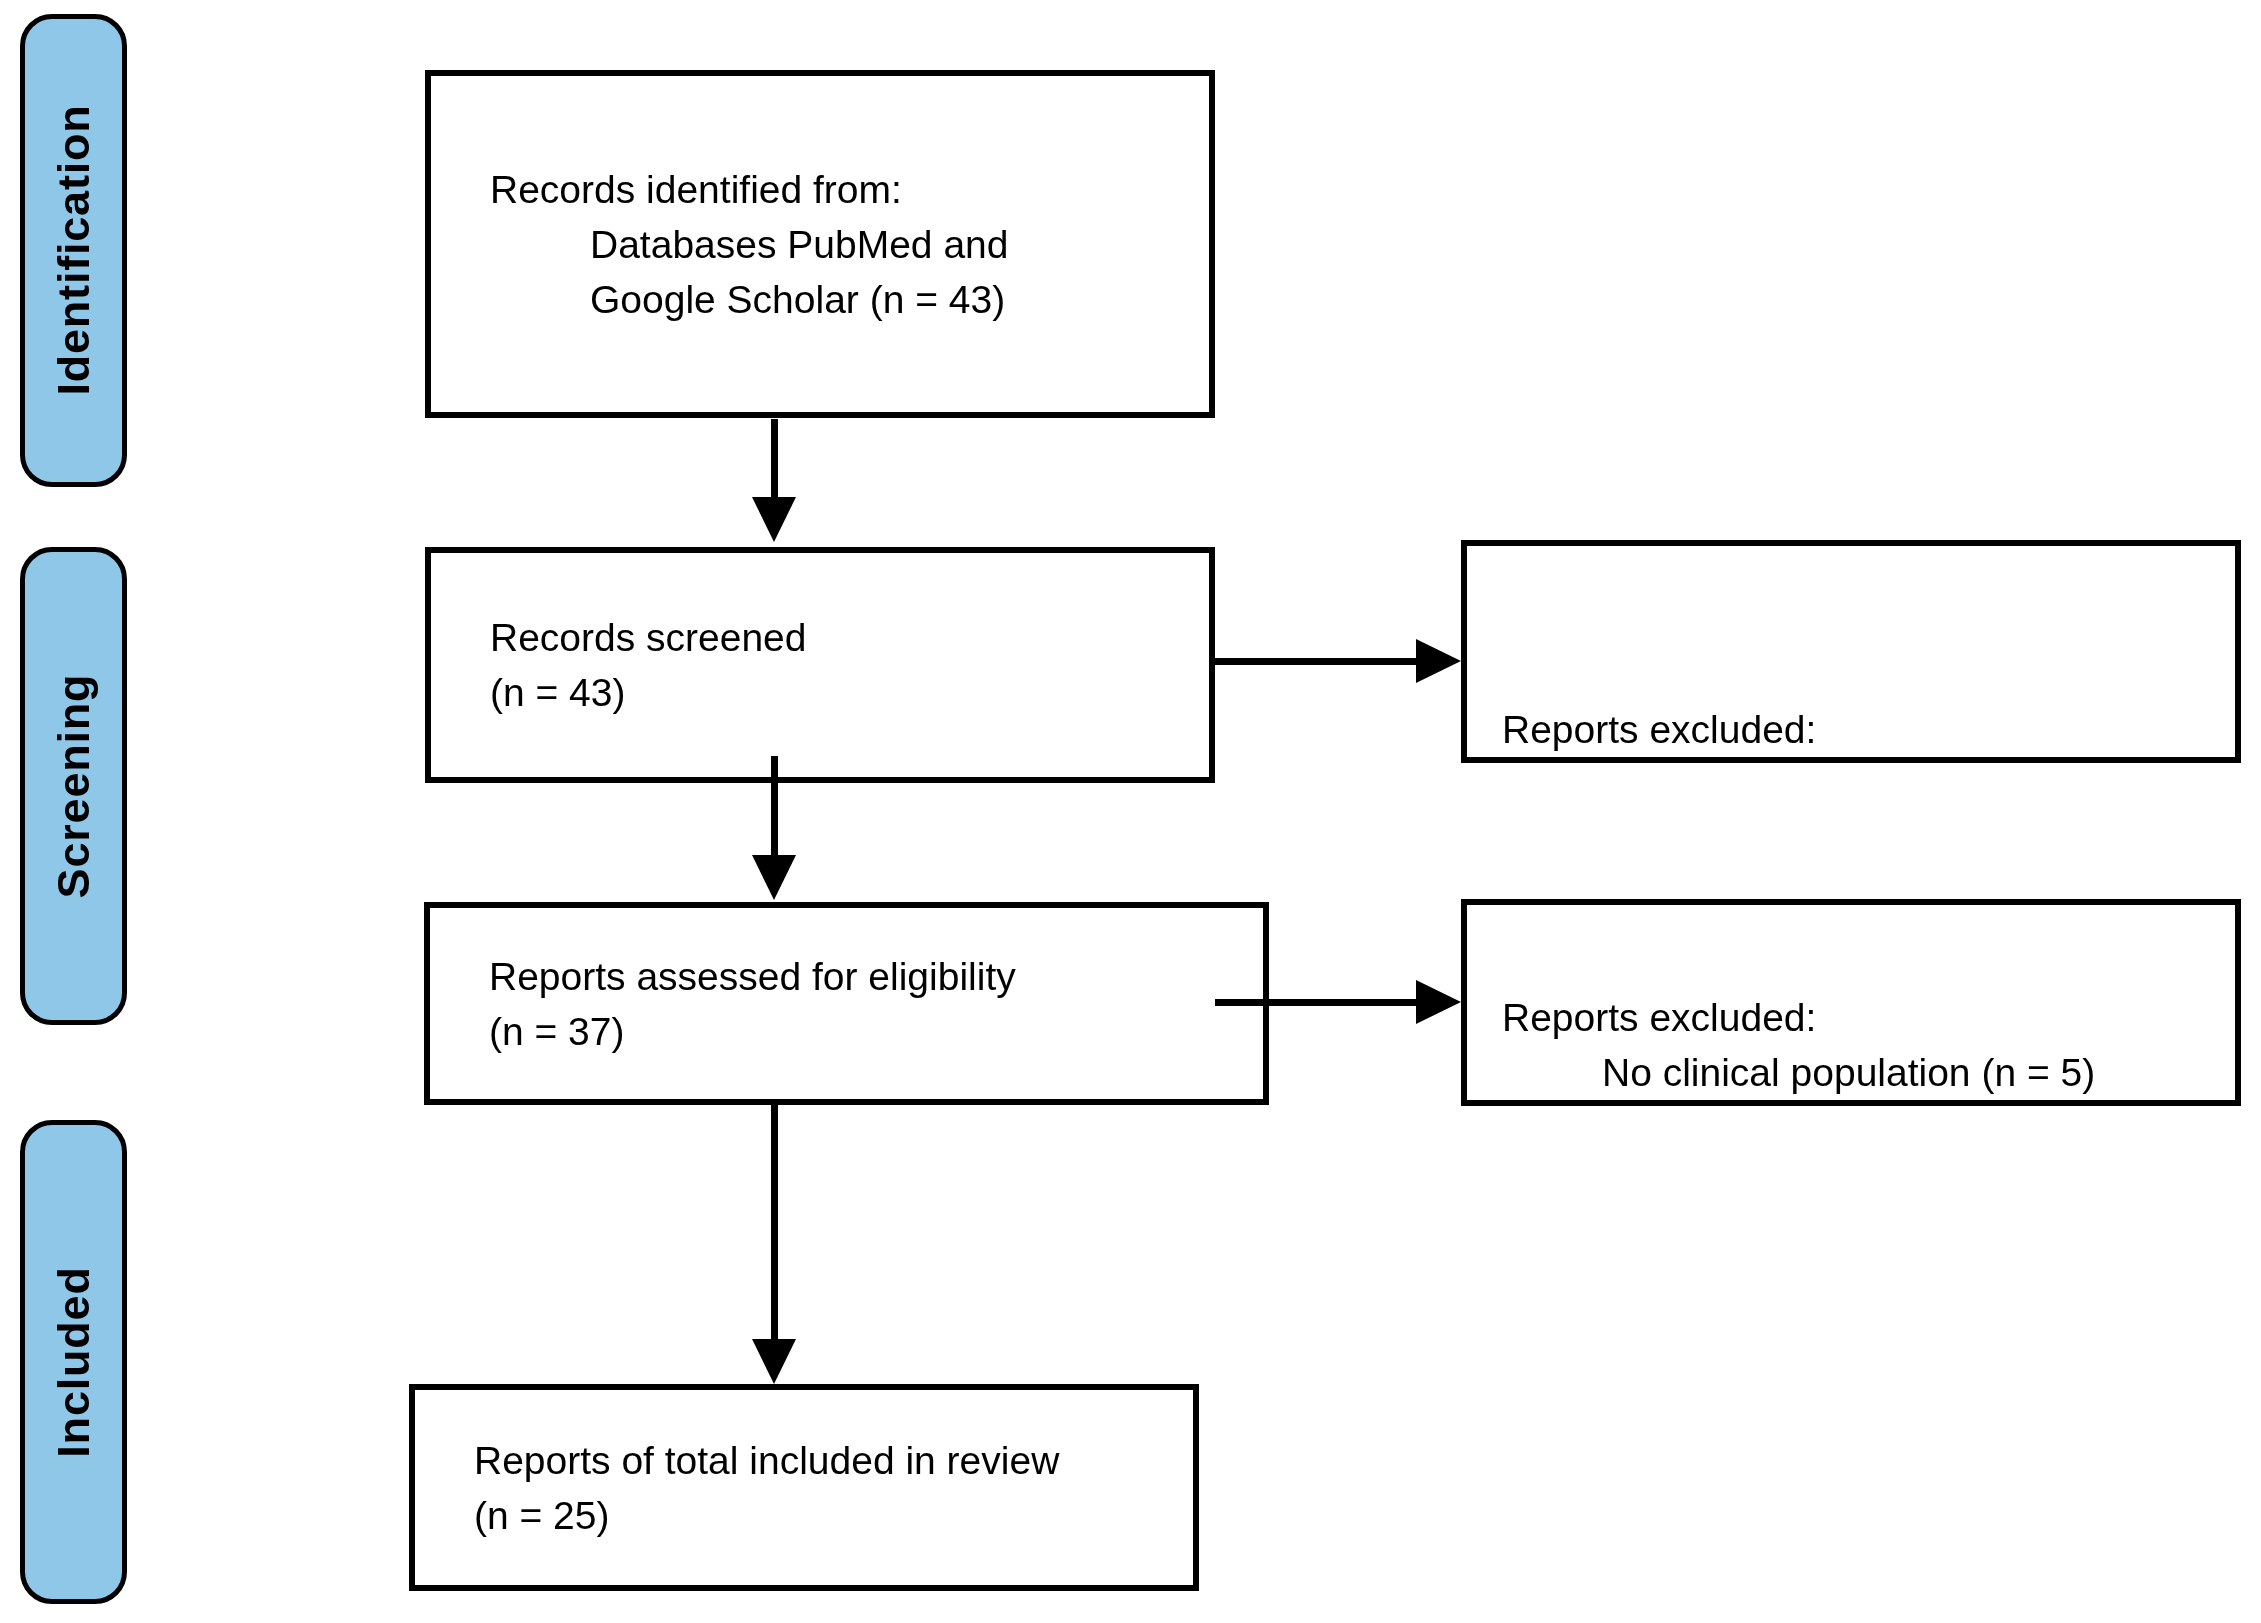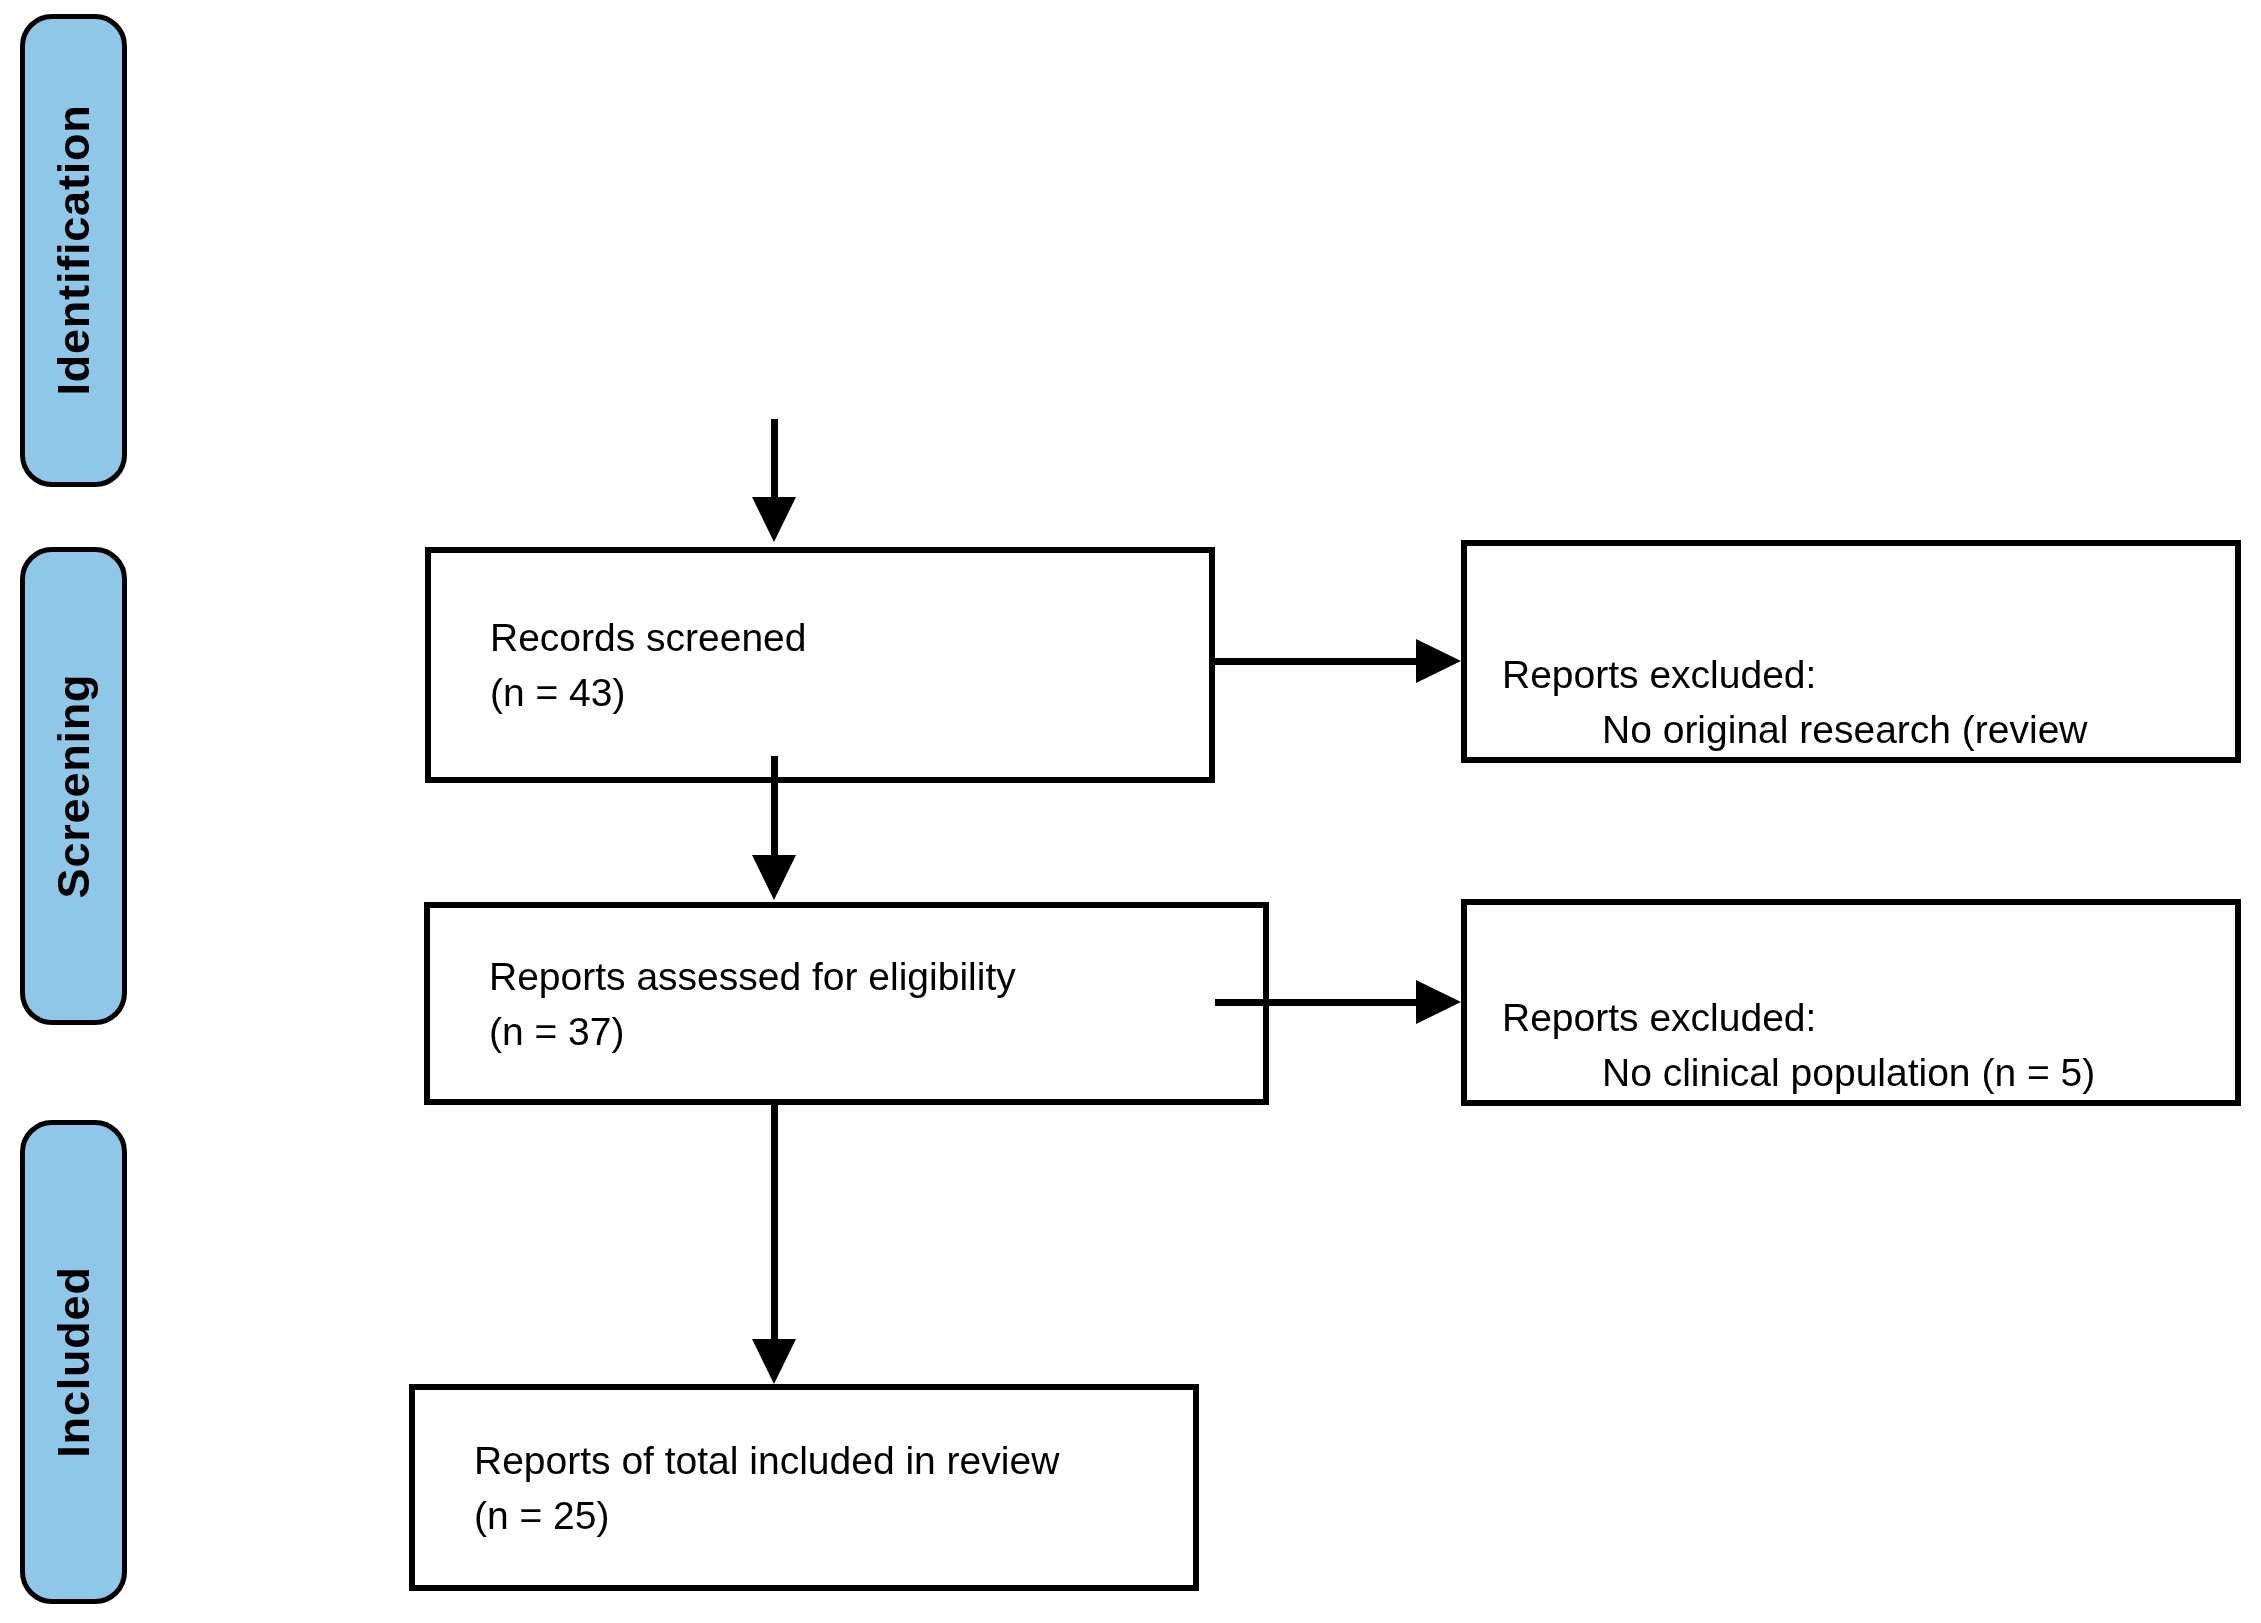--- a/index.html
+++ b/index.html
@@ -113,29 +113,33 @@
   <div class="stage" id="stage-identification">
     <span class="stage-text">Identification</span>
   </div>
   <div class="stage" id="stage-screening">
     <span class="stage-text">Screening</span>
   </div>
   <div class="stage" id="stage-included">
     <span class="stage-text">Included</span>
   </div>
 
+  <div class="fbox" id="box-identified">
+    <div class="line">Records identified from:</div>
+    <div class="line indent">Databases PubMed and</div>
+    <div class="line indent">Google Scholar (n = 43)</div>
+  </div>
 
   <div class="fbox" id="box-screened">
     <div class="line">Records screened</div>
     <div class="line">(n = 43)</div>
   </div>
 
   <div class="fbox rbox" id="box-excluded1">
     <div class="line">Reports excluded:</div>
-    <div class="line indent">No original research (review</div>
   </div>
 
   <div class="fbox" id="box-assessed">
     <div class="line">Reports assessed for eligibility</div>
     <div class="line">(n = 37)</div>
   </div>
 
   <div class="fbox rbox" id="box-excluded2">
     <div class="line">Reports excluded:</div>
     <div class="line indent">No clinical population (n = 5)</div>

